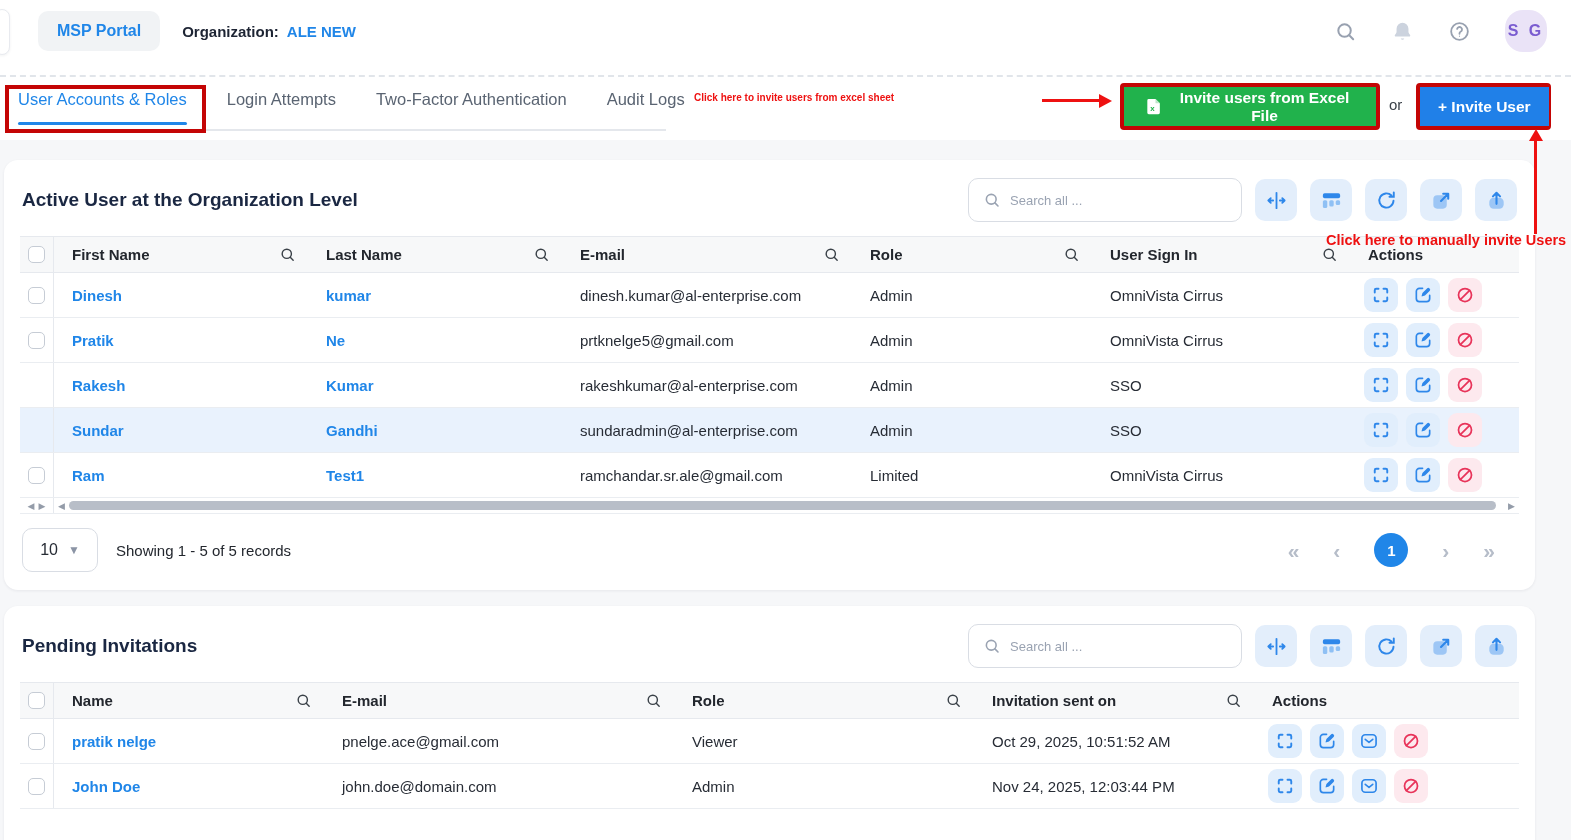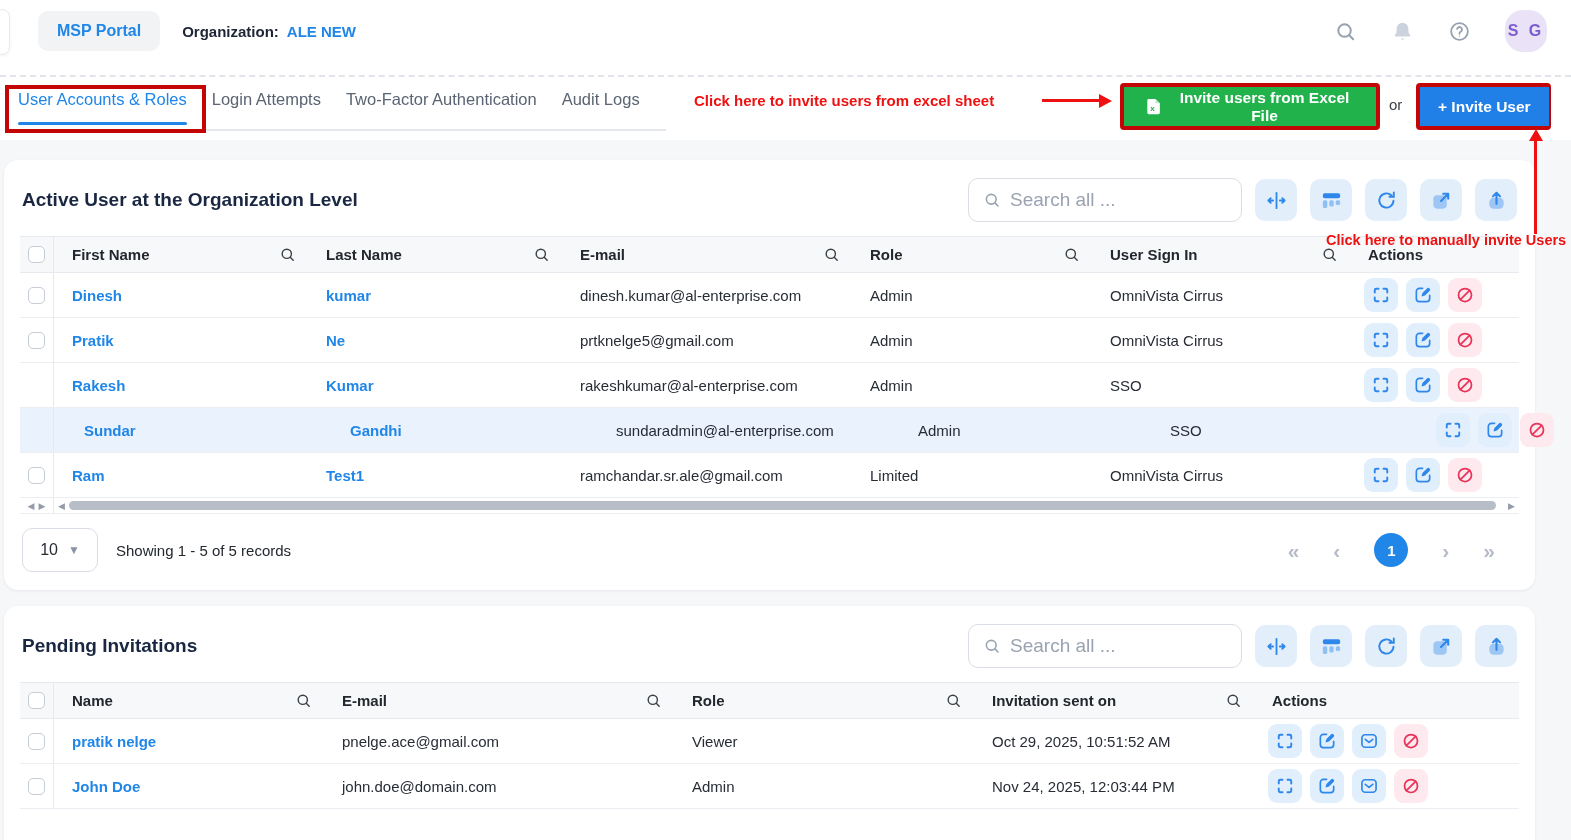--- a/index.html
+++ b/index.html
@@ -18,56 +18,56 @@
   .top-icon { width:23px; height:23px; color:#98a1b0; cursor:pointer; }
   .top-icon svg { width:100%; height:100%; }
   .bell { color:#ccd3de; }
   .avatar { width:42px; height:42px; border-radius:18px; background:#eae3f7; color:#7a5cd0; font-weight:bold; font-size:16px; display:flex; align-items:center; justify-content:center; letter-spacing:3px; cursor:pointer; }
 
   .dashed-divider { position:absolute; top:75px; left:0; right:0; border-top:2px dashed #e1e5ea; }
 
   
   .tabsrow { position:absolute; top:80px; left:0; right:0; height:60px; background:#fff; }
   .tab-track { position:absolute; left:18px; top:49px; width:648px; height:2px; background:#e4e7ec; }
-  .tabs { position:absolute; left:18px; top:10px; display:flex; gap:25px; }
+  .tabs { position:absolute; left:18px; top:10px; display:flex; gap:40px; }
   .tab { font-size:16.5px; color:#5a6472; padding-bottom:14px; cursor:pointer; white-space:nowrap; }
   .tab.active { color:#2086e8; position:relative; }
   .tab.active::after { content:""; position:absolute; left:0; right:0; bottom:-2px; height:3.5px; background:#2086e8; border-radius:2px; }
   .anno-box-tab { position:absolute; left:5px; top:5px; width:201px; height:48px; border:4px solid #c40505; pointer-events:none; }
 
   
-  .anno-text { position:absolute; color:#ee1111; font-weight:bold; font-size:15px; white-space:nowrap; z-index:30; }
+  .anno-text { position:absolute; color:#ee1111; font-weight:bold; font-size:10px; white-space:nowrap; z-index:30; }
   .h-arrow { position:absolute; left:1042px; top:99px; width:58px; height:3px; background:#ee1111; z-index:30; }
   .h-arrow::after { content:""; position:absolute; right:-12px; top:-5.5px; border-left:13px solid #ee1111; border-top:7px solid transparent; border-bottom:7px solid transparent; }
   .v-arrow { position:absolute; left:1534px; top:140px; width:3px; height:94px; background:#ee1111; z-index:30; }
   .v-arrow::before { content:""; position:absolute; left:-5.5px; top:-11px; border-bottom:12px solid #ee1111; border-left:7px solid transparent; border-right:7px solid transparent; }
   .red-box { position:absolute; top:83px; border:4px solid #c40505; border-radius:4px; z-index:25; display:flex; }
   .btn-excel { border:none; background:#21b24c; color:#fff; font-weight:bold; font-size:15.5px; display:flex; align-items:center; gap:10px; padding:0 20px; height:39px; cursor:pointer; font-family:inherit; }
   .btn-excel svg { width:19px; height:19px; }
   .btn-invite { border:none; background:#2080e8; color:#fff; font-weight:bold; font-size:15.5px; padding:0 18px; height:39px; cursor:pointer; font-family:inherit; white-space:nowrap; }
   .or-text { position:absolute; left:1389px; top:96px; font-size:15px; color:#3a4148; z-index:25; }
 
   
   .main { position:absolute; top:140px; left:0; right:0; bottom:0; background:#f6f7f9; padding:20px 20px 0 4px; overflow:hidden; }
   .card { background:#fff; border-radius:14px; box-shadow:0 1px 3px rgba(25,35,60,.07); width:1531px; }
   .card-head { display:flex; align-items:center; padding:18px 18px 14px 18px; }
   .card-title { font-size:19px; font-weight:bold; color:#1a2742; }
   .head-right { margin-left:auto; display:flex; align-items:center; gap:13px; }
   .search-box { width:274px; height:44px; border:1px solid #d9dde4; border-radius:10px; display:flex; align-items:center; padding:0 14px; gap:9px; background:#fff; }
   .search-box svg { width:18px; height:18px; color:#9aa3b2; flex:none; }
-  .search-box input { border:none; outline:none; font-size:19px; color:#be185d; width:100%; font-family:inherit; background:transparent; }
+  .search-box input { border:none; outline:none; font-size:13px; color:#be185d; width:100%; font-family:inherit; background:transparent; }
   .search-box input::placeholder { color:#9aa3b2; }
   .tool-btn { width:42px; height:42px; border-radius:10px; background:#e3eefb; border:none; display:flex; align-items:center; justify-content:center; cursor:pointer; color:#2e87ea; }
   .tool-btn svg { width:23px; height:23px; }
 
   
   .tbl { margin:0 16px; }
   .tbl-header { display:grid; align-items:center; height:37px; background:#f7f8f9; border-top:1px solid #e6e9ee; border-bottom:1px solid #e6e9ee; font-weight:bold; font-size:15px; color:#23272e; }
   .tbl-row { display:grid; align-items:center; height:45px; border-bottom:1px solid #eaedf1; font-size:15px; background:#fff; }
-  .tbl-row.hl { background:#e9f2fd;gap:12px; }
+  .tbl-row.hl { background:#e9f2fd; }
   .grid1 { grid-template-columns:34px 254px 254px 290px 240px 258px 1fr; }
   .grid2 { grid-template-columns:34px 270px 350px 300px 280px 1fr; }
   .cell { padding:0 16px 0 18px; display:flex; align-items:center; }
   .cell.head { justify-content:space-between; padding-right:12px; }
   .cb-cell { display:flex; align-items:center; justify-content:center; border-right:1px solid #e6e9ee; height:100%; }
   .checkbox { width:17px; height:17px; border:1.5px solid #c6ccd5; border-radius:5px; background:#fff; cursor:pointer; }
   .col-search { width:17px; height:17px; color:#3a4148; cursor:pointer; flex:none; }
   .col-search svg { width:100%; height:100%; }
   .link { color:#2086e8; font-weight:bold; cursor:pointer; }
   .actions-cell { display:flex; gap:8px; align-items:center; padding:0 0 0 14px; }

